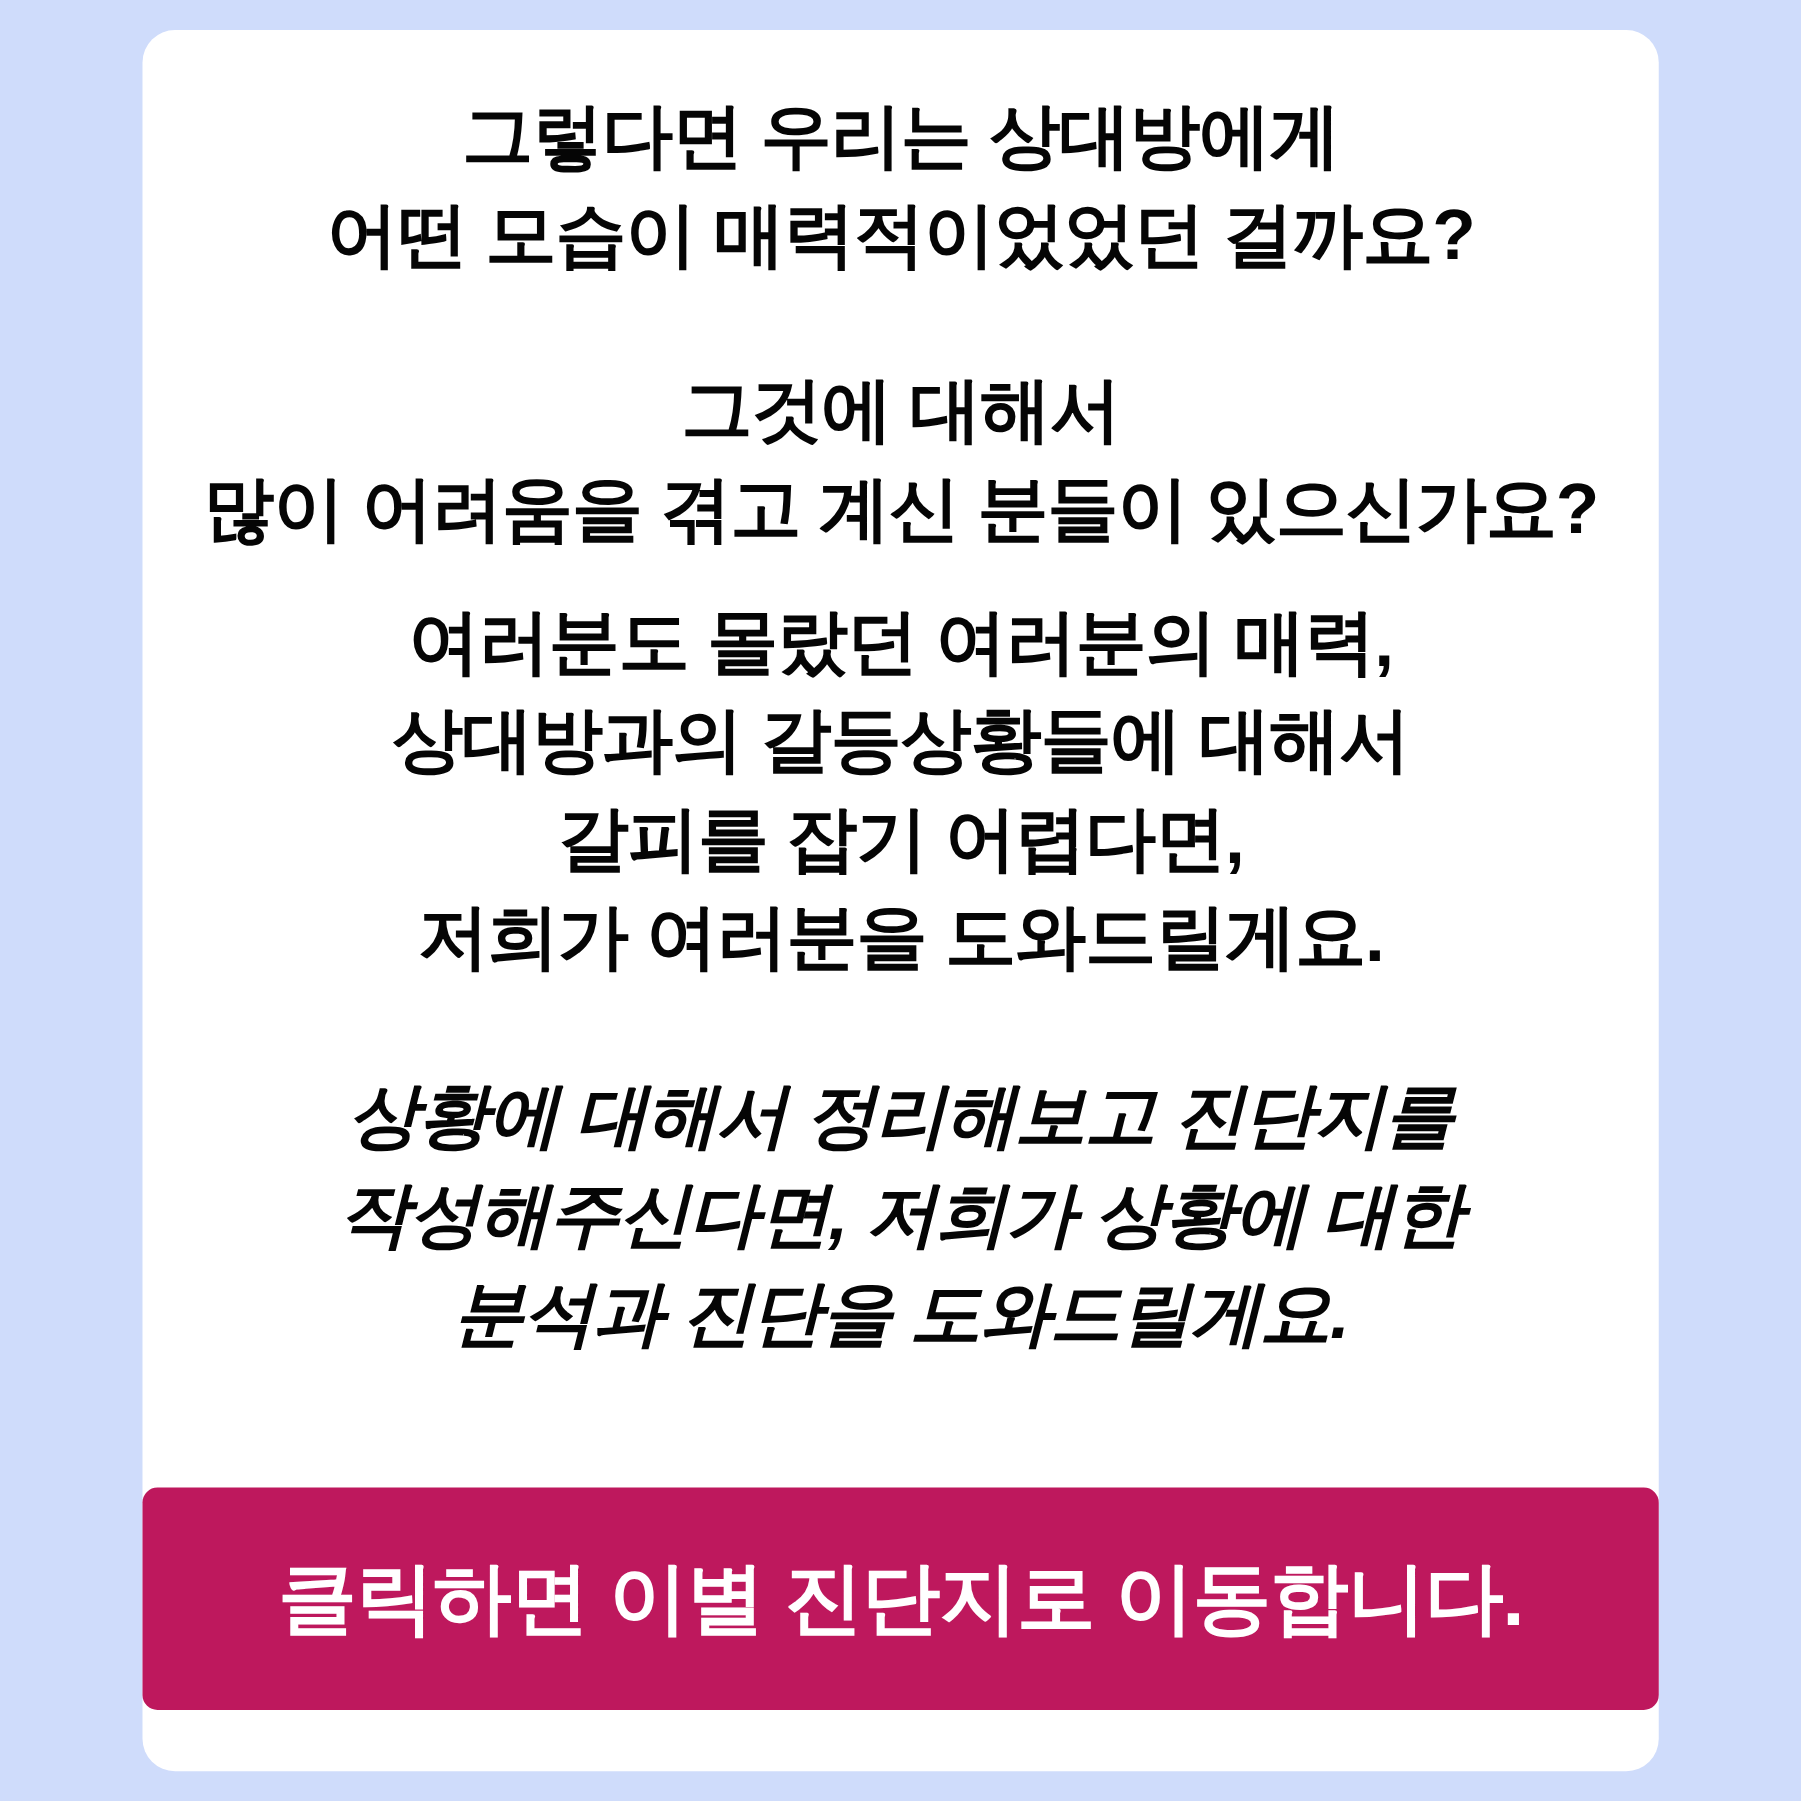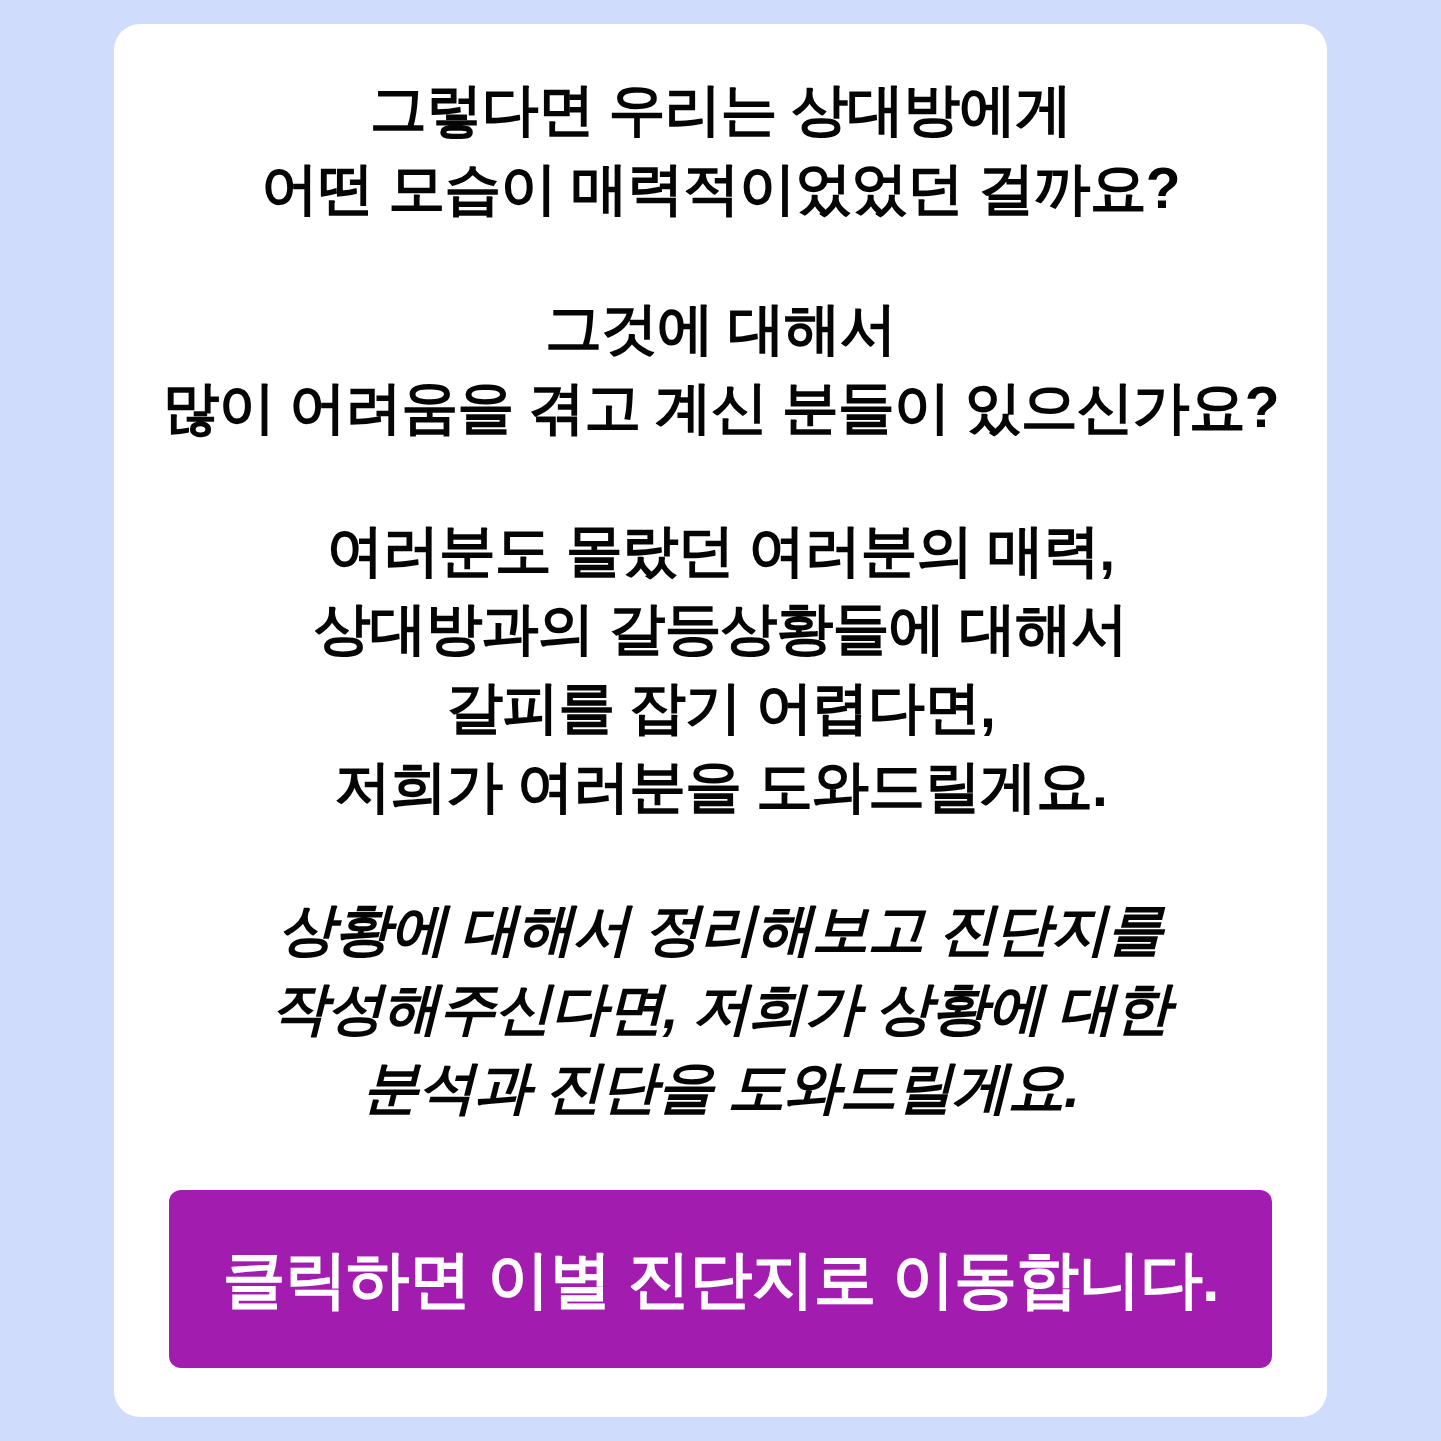--- a/index.html
+++ b/index.html
@@ -34,37 +34,37 @@
     text-align: center;
     color: #050505;
     font-weight: bold;
     font-size: 57px;
     line-height: 1.38;
     letter-spacing: -1px;
     white-space: pre-line;
   }
 
   .para.p1 { margin-bottom: 62px; }
-  .para.p2 { margin-bottom: 64px; text-align: center; }
+  .para.p2 { margin-bottom: 28px; text-align: center; }
   .para.p3 { margin-bottom: 65px; }
   .para.p4 { margin-bottom: 16px; font-style: italic; }
 
   .cta-wrap {
     position: absolute;
     left: 114px;
     top: 1190px;
     width: 1213px;
     display: flex;
     justify-content: center;
   }
 
   .cta-button {
-    width: 1103px;
+    width: 1213px;
     height: 178px;
-    background: #a21caf;
+    background: #be185d;
     border: none;
     border-radius: 12px;
     color: #ffffff;
     font-family: "Liberation Sans", sans-serif;
     font-weight: bold;
     font-size: 63px;
     letter-spacing: -1px;
     line-height: 178px;
     text-align: center;
     cursor: pointer;

